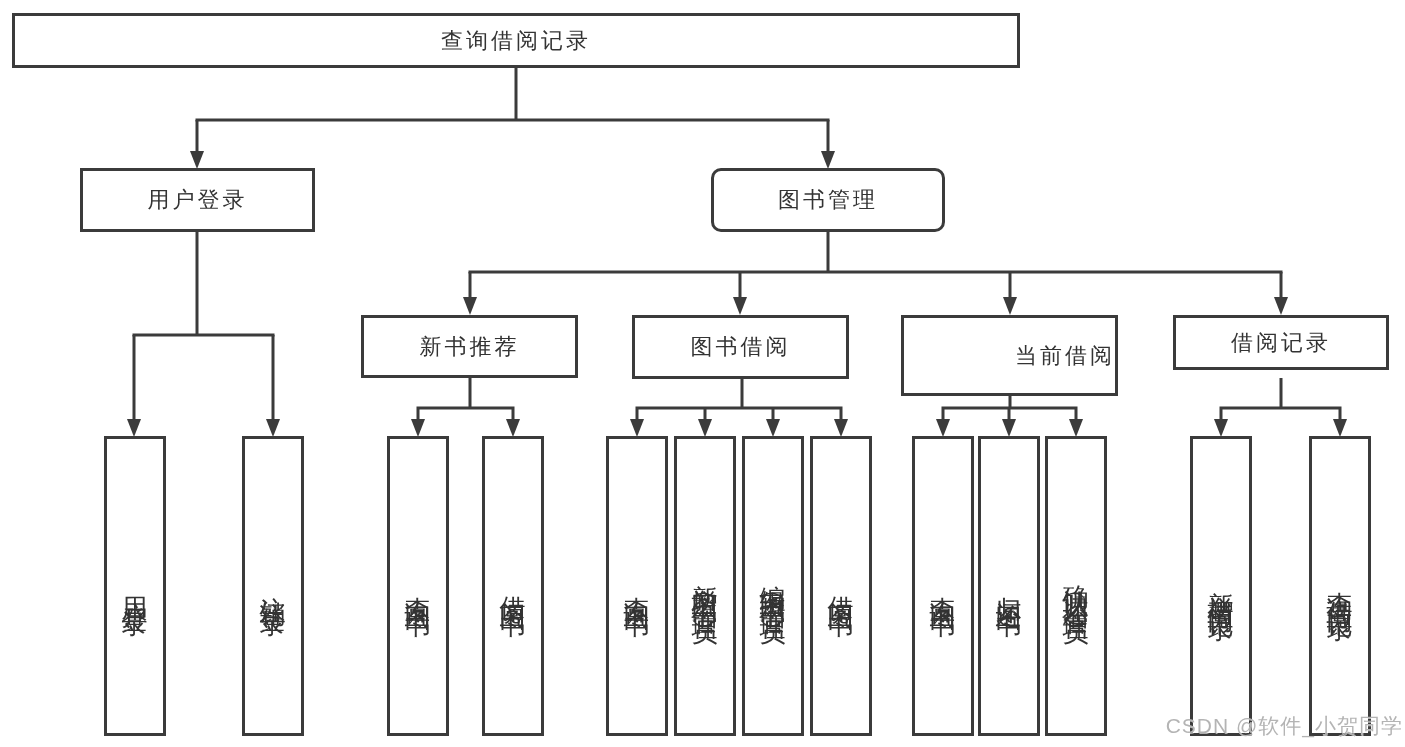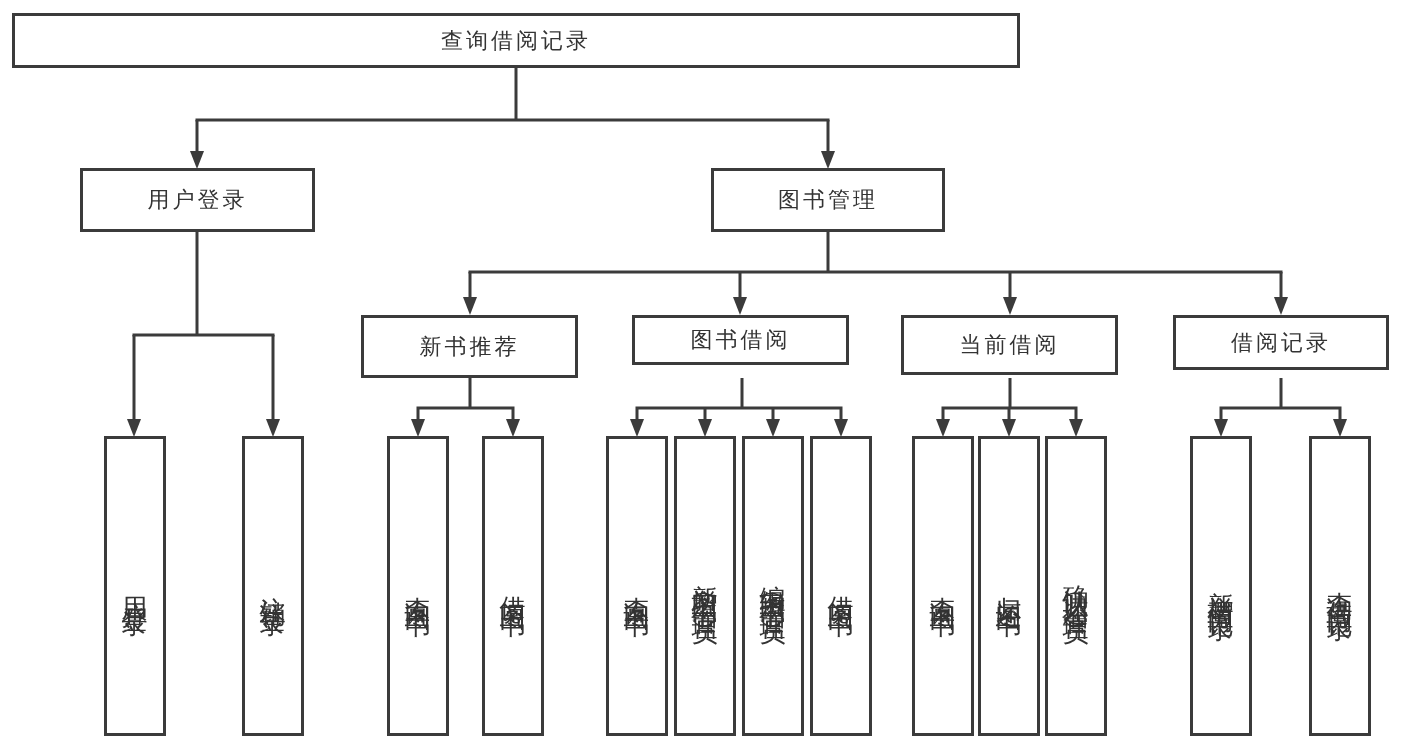--- a/index.html
+++ b/index.html
@@ -108,31 +108,31 @@
     </g>
   </svg>
 
   <div class="hbox" style="left:12px;top:13px;width:1008px;height:55px;">
     <span>查询借阅记录</span>
   </div>
 
   <div class="hbox" style="left:80px;top:168px;width:235px;height:64px;">
     <span>用户登录</span>
   </div>
-  <div class="hbox" style="left:711px;top:168px;width:234px;height:64px;">
+  <div class="hbox" style="left:711px;top:168px;width:234px;height:64px;border-radius:10px;">
     <span>图书管理</span>
   </div>
 
   <div class="hbox" style="left:361px;top:315px;width:217px;height:63px;align-items:center;">
     <span>新书推荐</span>
   </div>
-  <div class="hbox" style="left:632px;top:315px;width:217px;height:50px;">
+  <div class="hbox" style="left:632px;top:315px;width:217px;height:64px;">
     <span>图书借阅</span>
   </div>
-  <div class="hbox" style="left:901px;top:315px;width:217px;height:60px;">
+  <div class="hbox" style="left:901px;top:315px;width:217px;height:81px;justify-content:flex-end;">
     <span>当前借阅</span>
   </div>
   <div class="hbox" style="left:1173px;top:315px;width:216px;height:55px;">
     <span>借阅记录</span>
   </div>
 
   <div class="vbox" style="left:104px;">
     <span class="vtext">用户登录</span>
   </div>
   <div class="vbox" style="left:242px;">
@@ -169,13 +169,14 @@
     <span class="vtext">确认归还（管理员）</span>
   </div>
 
   <div class="vbox" style="left:1190px;">
     <span class="vtext">新增借阅记录</span>
   </div>
   <div class="vbox" style="left:1309px;">
     <span class="vtext">查询借阅记录</span>
   </div>
 
+  <div id="watermark">CSDN @软件_小贺同学</div>
 </div>
 
 </body></html>

